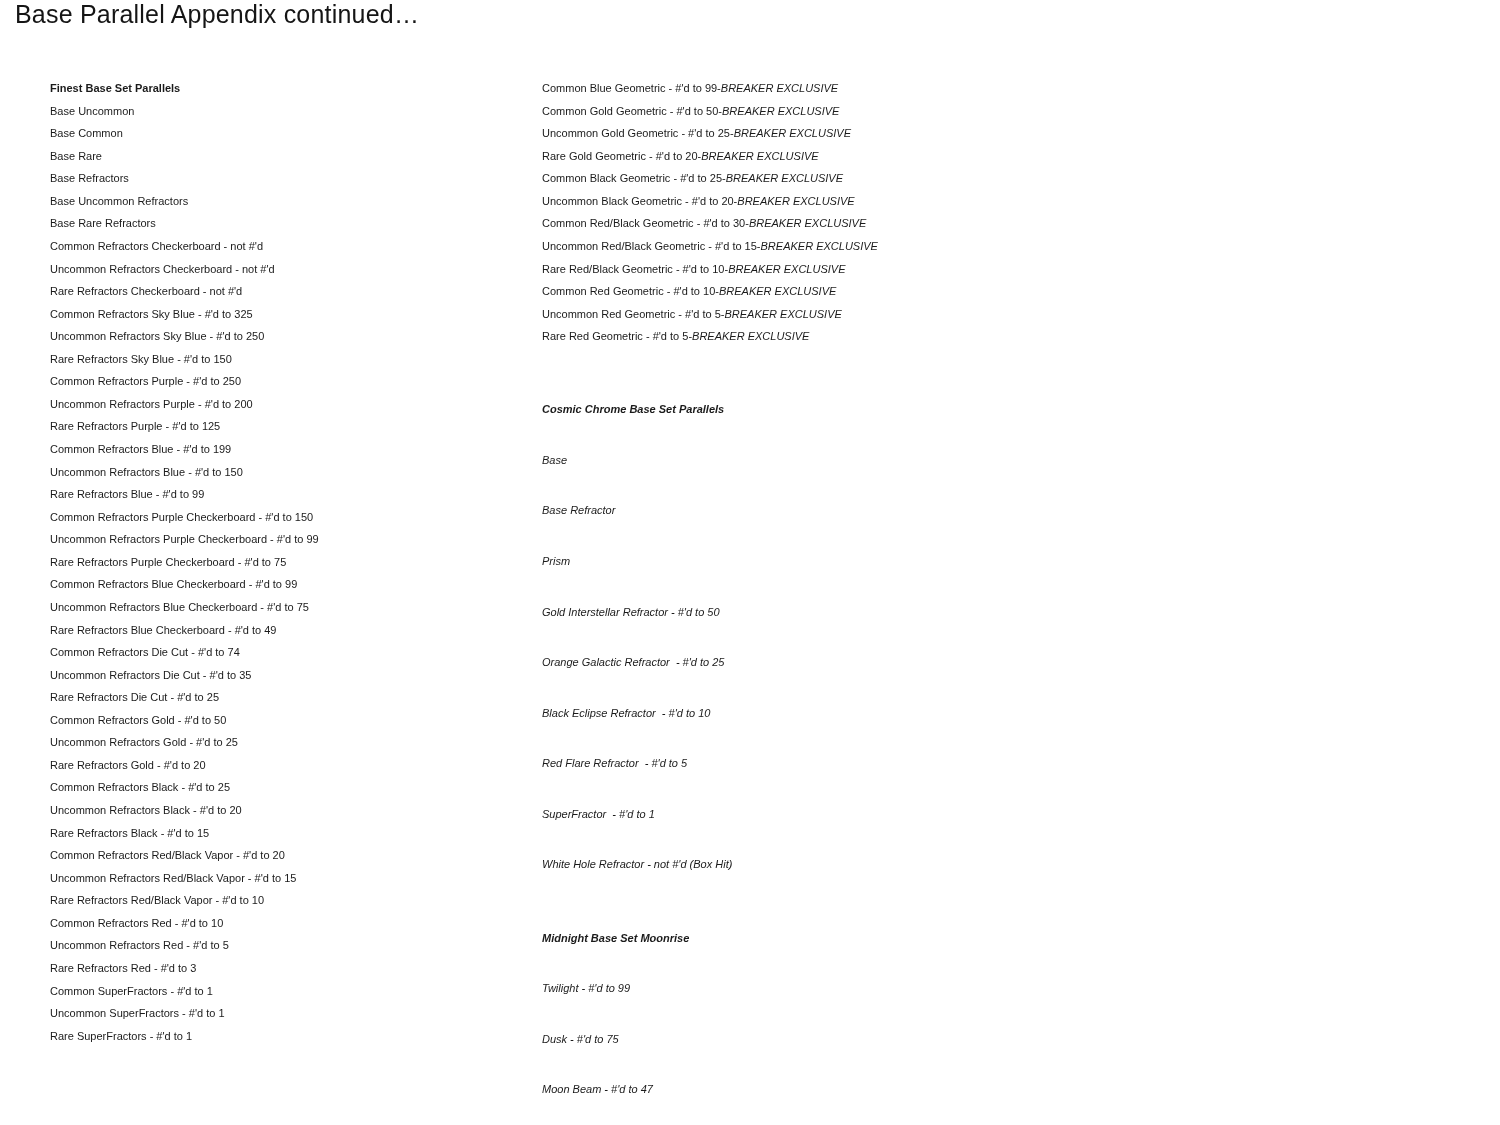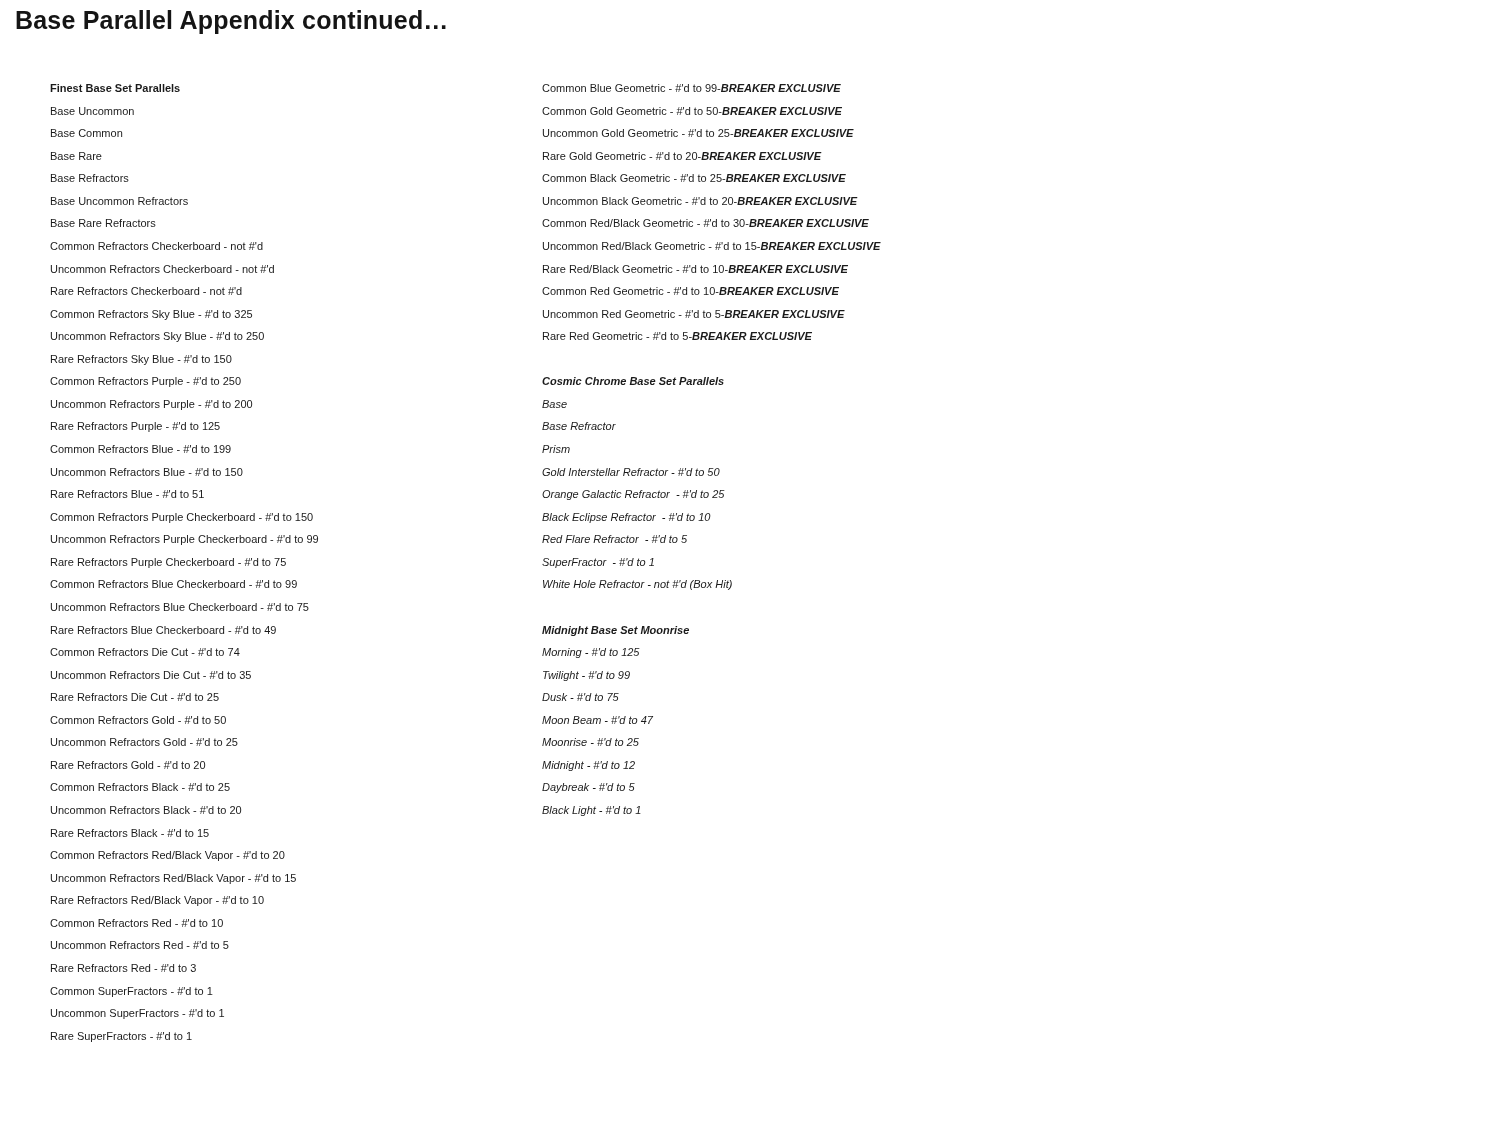--- a/index.html
+++ b/index.html
@@ -8,40 +8,40 @@
     width: 1500px;
     height: 1125px;
     background: #ffffff;
     font-family: "Liberation Sans", "DejaVu Sans", sans-serif;
     color: #1b1b1b;
     overflow: hidden;
   }
   .title {
     position: absolute;
     left: 15px;
-    top: 6px;
+    top: 0;
     margin: 0;
     font-size: 25px;
-    font-weight: 700;
+    font-weight: 400;
     color: #151515;
     letter-spacing: 0.2px;
     white-space: pre;
   }
   .col {
     position: absolute;
     top: 77px;
     font-size: 11px;
     line-height: 22.57px;
   }
   .col-left  { left: 50px;  width: 490px; }
   .col-right { left: 542px; width: 620px; }
   .line { height: 22.57px; white-space: pre; }
   .bold { font-weight: 700; }
-  .italic { font-style: italic; }
-  .excl { font-weight: 700; font-style: italic; }
+  .italic { font-style: italic; margin-top: 28px; }
+  .excl { font-weight: 400; font-style: italic; }
   .spacer { height: 22.57px; }
 </style>
 </head>
 <body>
 
 <div class="page">
 
   <h1 class="title">Base Parallel Appendix continued…</h1>
 
   <div class="col col-left">
@@ -75,21 +75,21 @@
         <div class="line">Common Refractors Purple - #'d to 250</div>
 
         <div class="line">Uncommon Refractors Purple - #'d to 200</div>
 
         <div class="line">Rare Refractors Purple - #'d to 125</div>
 
         <div class="line">Common Refractors Blue - #'d to 199</div>
 
         <div class="line">Uncommon Refractors Blue - #'d to 150</div>
 
-        <div class="line">Rare Refractors Blue - #'d to 51</div>
+        <div class="line">Rare Refractors Blue - #'d to 99</div>
 
         <div class="line">Common Refractors Purple Checkerboard - #'d to 150</div>
 
         <div class="line">Uncommon Refractors Purple Checkerboard - #'d to 99</div>
 
         <div class="line">Rare Refractors Purple Checkerboard - #'d to 75</div>
 
         <div class="line">Common Refractors Blue Checkerboard - #'d to 99</div>
 
         <div class="line">Uncommon Refractors Blue Checkerboard - #'d to 75</div>
@@ -185,21 +185,20 @@
         <div class="line italic">SuperFractor  - #'d to 1</div>
 
         <div class="line italic">White Hole Refractor - not #'d (Box Hit)</div>
       </div>
 
     <div class="spacer"></div>
 
     <div class="line bold italic">Midnight Base Set Moonrise</div>
     <div>
 
-        <div class="line italic">Morning - #'d to 125</div>
 
         <div class="line italic">Twilight - #'d to 99</div>
 
         <div class="line italic">Dusk - #'d to 75</div>
 
         <div class="line italic">Moon Beam - #'d to 47</div>
 
         <div class="line italic">Moonrise - #'d to 25</div>
 
         <div class="line italic">Midnight - #'d to 12</div>

